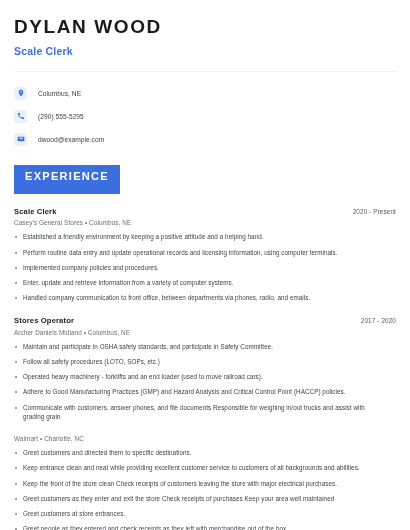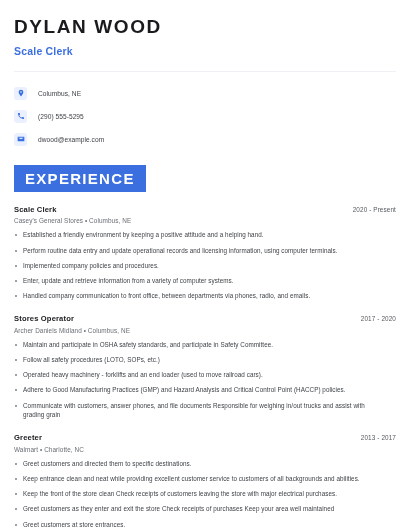--- a/index.html
+++ b/index.html
@@ -76,24 +76,24 @@
   }
 
   
   .section {
     margin-top: 16px;
   }
   .section-badge {
     display: inline-block;
     background: #3b6fe0;
     color: #ffffff;
-    font-size: 15px;
+    font-size: 11px;
     font-weight: bold;
     letter-spacing: 1.3px;
-    padding: 5px 11px 5px 11px;
+    padding: 5px 11px 12px 11px;
   }
 
   
   .job { margin-top: 13px; }
   .job-head {
     display: flex;
     justify-content: space-between;
     align-items: baseline;
   }
   .job-role {
@@ -212,24 +212,20 @@
         <li>Maintain and participate in OSHA safety standards, and participate in Safety Committee.</li>
         <li>Follow all safety procedures (LOTO, SOPs, etc.)</li>
         <li>Operated heavy machinery - forklifts and an end loader (used to move railroad cars).</li>
         <li>Adhere to Good Manufacturing Practices (GMP) and Hazard Analysis and Critical Control Point (HACCP) policies.</li>
         <li>Communicate with customers, answer phones, and file documents Responsible for weighing in/out trucks and assist with grading grain</li>
       </ul>
     </div>
 
     
     <div class="job">
-      <div class="job-head">
-        <span class="job-role">Greeter</span>
-        <span class="job-dates">2013 - 2017</span>
-      </div>
       <div class="job-meta">Walmart • Charlotte, NC</div>
       <ul class="bullets">
         <li>Greet customers and directed them to specific destinations.</li>
         <li>Keep entrance clean and neat while providing excellent customer service to customers of all backgrounds and abilities.</li>
         <li>Keep the front of the store clean Check receipts of customers leaving the store with major electrical purchases.</li>
         <li>Greet customers as they enter and exit the store Check receipts of purchases Keep your area well maintained</li>
         <li>Greet customers at store entrances.</li>
         <li>Greet people as they entered and check receipts as they left with merchandise out of the box.</li>
       </ul>
     </div>

